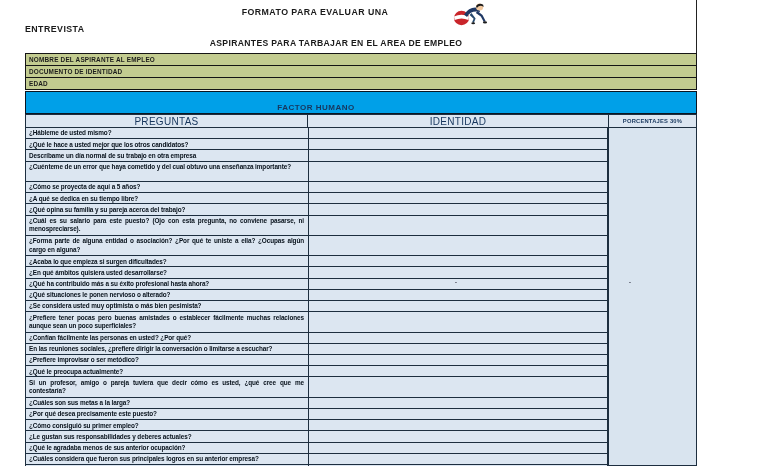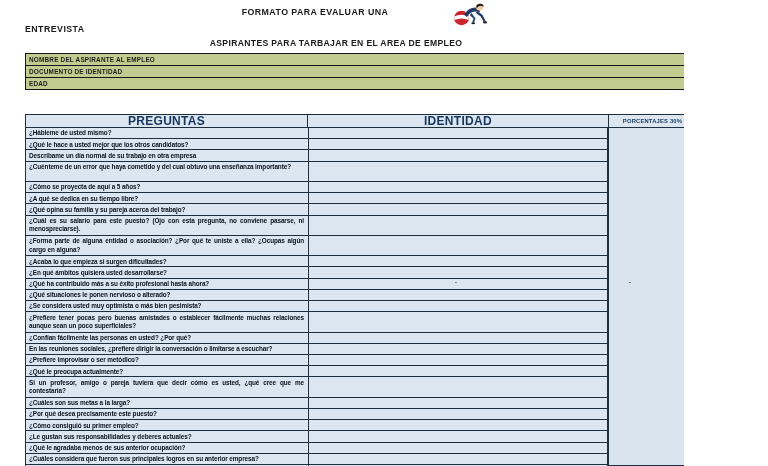--- a/index.html
+++ b/index.html
@@ -1,17 +1,17 @@
 <!DOCTYPE html>
 <html style="--green: #c3cc90; --blue: #00a0e8; --cell: #dce6f1; --pcell: #d9e4ef; --bord: #1d2e3f;"><head>
 <meta charset="utf-8">
 <style>
   html,body{margin:0;padding:0;background:#ffffff;}
   .sheet{
-    position:relative;width:684px;height:466px;background:#fff;overflow:hidden;
+    position:relative;width:768px;height:466px;background:#fff;overflow:hidden;
     font-family:"Liberation Sans", sans-serif;color:#111;
   }
   
   .title1{position:absolute;left:25px;top:7px;width:580px;text-align:center;
     font-size:8.8px;font-weight:700;letter-spacing:.45px;color:#1a1a1a;}
   .title2{position:absolute;left:25px;top:24px;font-size:8.8px;font-weight:700;
     letter-spacing:.45px;color:#1a1a1a;}
   .title3{position:absolute;left:25px;top:38px;width:622px;text-align:center;
     font-size:8.6px;font-weight:700;letter-spacing:.35px;color:#1a1a1a;}
   .title-right-border{position:absolute;left:696px;top:0;width:1px;height:53px;background:#222;}
@@ -27,21 +27,21 @@
   .band{position:absolute;left:25px;top:91px;width:672px;height:23px;box-sizing:border-box;
     background:var(--blue);border:1px solid #0a1622;}
   .band .band-label{position:absolute;left:-45px;bottom:1px;width:100%;text-align:center;
     font-size:8px;font-weight:800;letter-spacing:.5px;color:#17365d;}
   
   .colhead{position:absolute;left:25px;top:114px;width:583px;height:14px;box-sizing:border-box;
     background:var(--cell);border:1px solid var(--bord);border-right:none;display:flex;}
   .colhead .hq{width:282px;border-right:1px solid var(--bord);}
   .colhead .hr{flex:1;}
   .colhead div{display:flex;align-items:center;justify-content:center;
-    font-size:12px;font-weight:700;letter-spacing:.3px;color:#17365d;box-sizing:border-box;}
+    font-size:10px;font-weight:400;letter-spacing:.3px;color:#17365d;box-sizing:border-box;}
   
   .rows{position:absolute;left:25px;top:128px;width:583px;box-sizing:border-box;
     border-left:1px solid var(--bord);}
   .trow{display:flex;height:11.23px;box-sizing:border-box;border-bottom:1px solid var(--bord);
     background:var(--cell);}
   .trow.two{height:20.3px;}
   .cell{box-sizing:border-box;padding:1.4px 4px 0 3px;font-size:6.4px;font-weight:700;
     line-height:8.3px;letter-spacing:-.1px;color:#06101a;overflow:hidden;}
   .cq{width:283px;border-right:1px solid var(--bord);}
   .trow:not(.two) .cq{white-space:nowrap;}
@@ -85,20 +85,23 @@
       <span>NOMBRE DEL ASPIRANTE AL EMPLEO</span>
     </div>
     <div class="info-row">
       <span>DOCUMENTO DE IDENTIDAD</span>
     </div>
     <div class="info-row">
       <span>EDAD</span>
     </div>
   </div>
 
+  <div class="band">
+    <div class="band-label">FACTOR HUMANO</div>
+  </div>
 
   <div class="colhead">
     <div class="hq">PREGUNTAS</div>
     <div class="hr">IDENTIDAD</div>
   </div>
 
   <div class="pcol">
     <div class="phead">PORCENTAJES 30%</div>
   </div>
 

